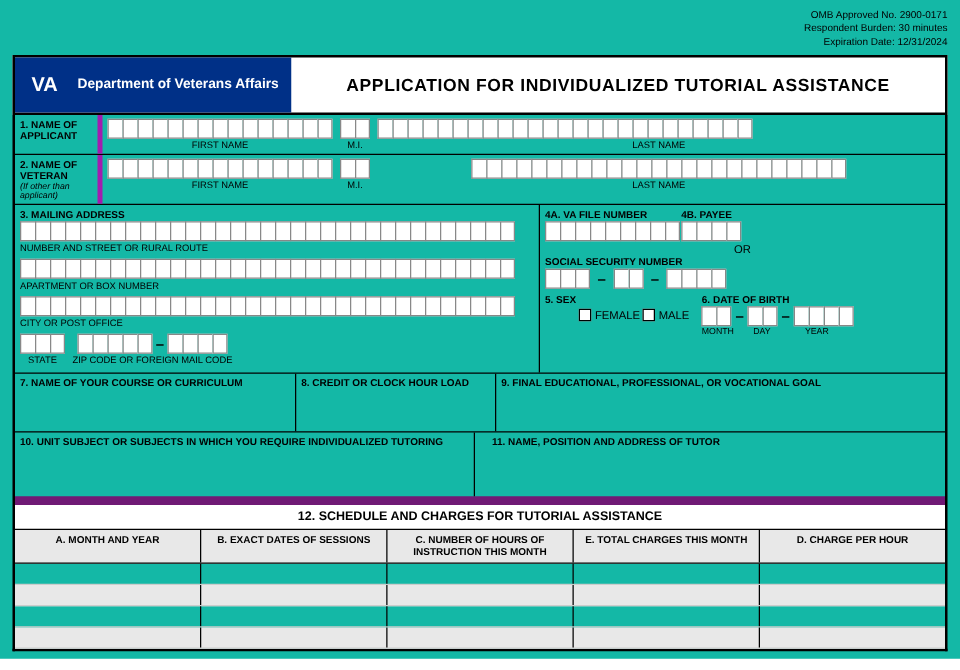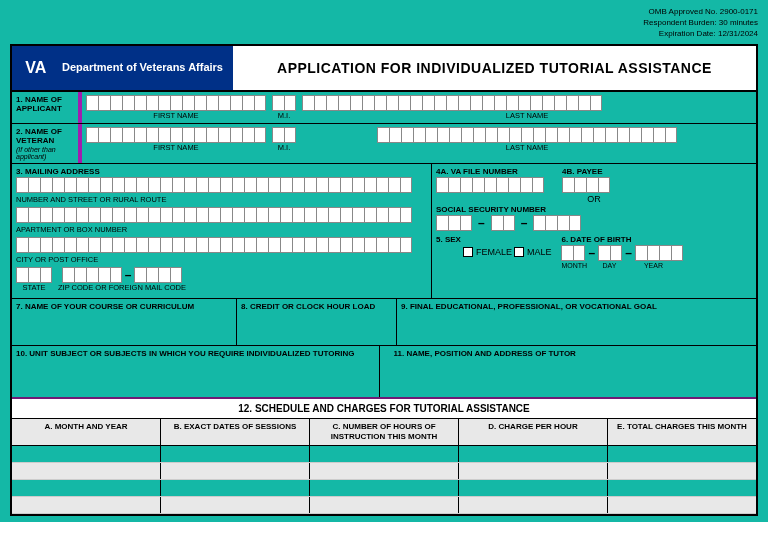--- a/index.html
+++ b/index.html
@@ -153,21 +153,21 @@
       border-right: 1px solid #000;
       padding: 3px 4px;
     }
     .cell-9 {
       flex: 1;
       padding: 3px 4px;
     }
     
     .row-1011 {
       display: flex;
-      border-bottom: 2px solid #701a75;
+      border-bottom: 7px solid #701a75;
       gap: 10px;
     }
     .cell-10 {
       flex: 1;
       border-right: 1px solid #000;
       padding: 3px 4px;
       min-height: 45px;
     }
     .cell-11 {
       flex: 1;
@@ -247,21 +247,21 @@
       background: #fff;
     }
     .or-text {
       font-size: 9px;
       text-align: center;
       margin: 1px 0;
     }
     .payee-inline {
       display: flex;
       align-items: center;
-      gap: 18px;
+      gap: 1px;
     }
     .payee-col {
       display: flex;
       flex-direction: column;
     }
     .dob-fields {
       display: flex;
       align-items: center;
       gap: 3px;
     }
@@ -709,22 +709,22 @@
         <div style="min-height:35px"></div>
       </div>
     </div>
 
     <div>
       <div class="row-12-header">12. SCHEDULE AND CHARGES FOR TUTORIAL ASSISTANCE</div>
       <div class="row-12-cols">
         <div class="col-12">A. MONTH AND YEAR</div>
         <div class="col-12">B. EXACT DATES OF SESSIONS</div>
         <div class="col-12">C. NUMBER OF HOURS OF INSTRUCTION THIS MONTH</div>
+        <div class="col-12">E. TOTAL CHARGES THIS MONTH</div>
         <div class="col-12">D. CHARGE PER HOUR</div>
-        <div class="col-12">E. TOTAL CHARGES THIS MONTH</div>
       </div>
 
       <div class="row-12-data">
         <div class="col-12-data"></div>
         <div class="col-12-data"></div>
         <div class="col-12-data"></div>
         <div class="col-12-data"></div>
         <div class="col-12-data"></div>
       </div>
       <div class="row-12-data-shade">

